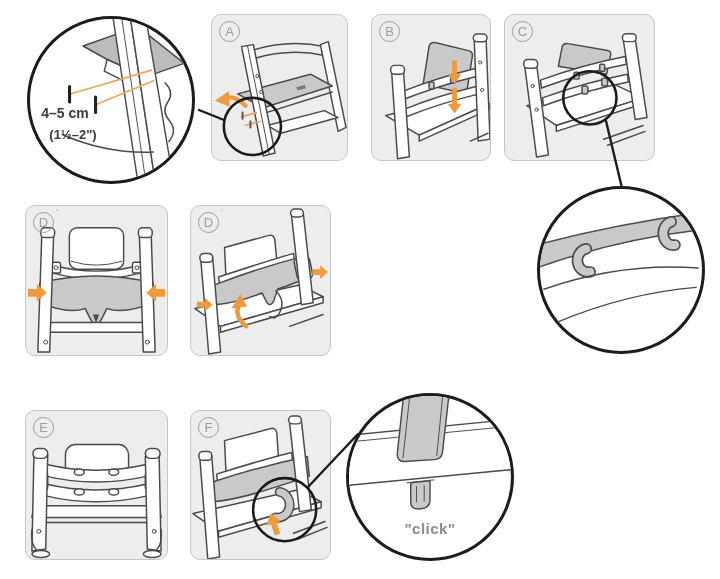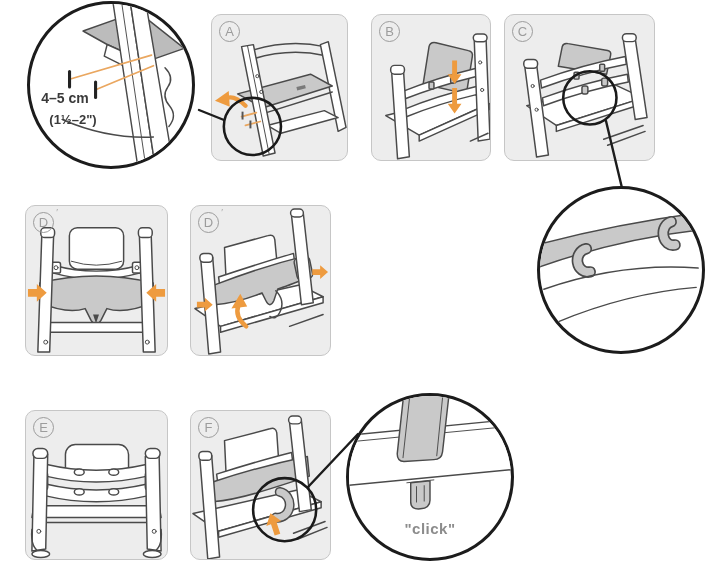--- a/index.html
+++ b/index.html
@@ -38,21 +38,21 @@
   .oa  { fill:#EE9B3F; stroke:none; }
   .oln { fill:none; stroke:#EE9B3F; stroke-width:4.5; stroke-linecap:round; }
   .odash { fill:none; stroke:#EAA760; stroke-width:1.8; stroke-linecap:round; }
   .conn { fill:none; stroke:#1C1C1C; stroke-width:2.4; stroke-linecap:round; }
 </style>
 </head>
 <body>
 
 <div class="sheet">
 
-  <div class="callout" style="left:27px; top:1px; width:168px; height:168px;">
+  <div class="callout" style="left:27px; top:16px; width:168px; height:168px;">
     <svg viewBox="0 0 168 168">
       <g>
         <path class="fgd" d="M55,28 L100,12 Q112,8 122,16 L160,46 L120,60 L80,42 Z"></path>
         <path class="fw" d="M80,42 L120,60 L117,74 L77,54 Z"></path>
         <polygon class="fw" points="86,-2 104,-2 130,170 112,170"></polygon>
         <polygon class="fw" points="104,-2 120,-2 146,152 130,170"></polygon>
         <line class="lnt" x1="95" y1="-2" x2="120" y2="168"></line>
         <path class="ln" d="M140,66 q10,10 3,20 q-7,10 2,20 q8,10 -1,21"></path>
         <path class="ln" d="M34,120 Q80,140 128,138"></path>
       </g>

